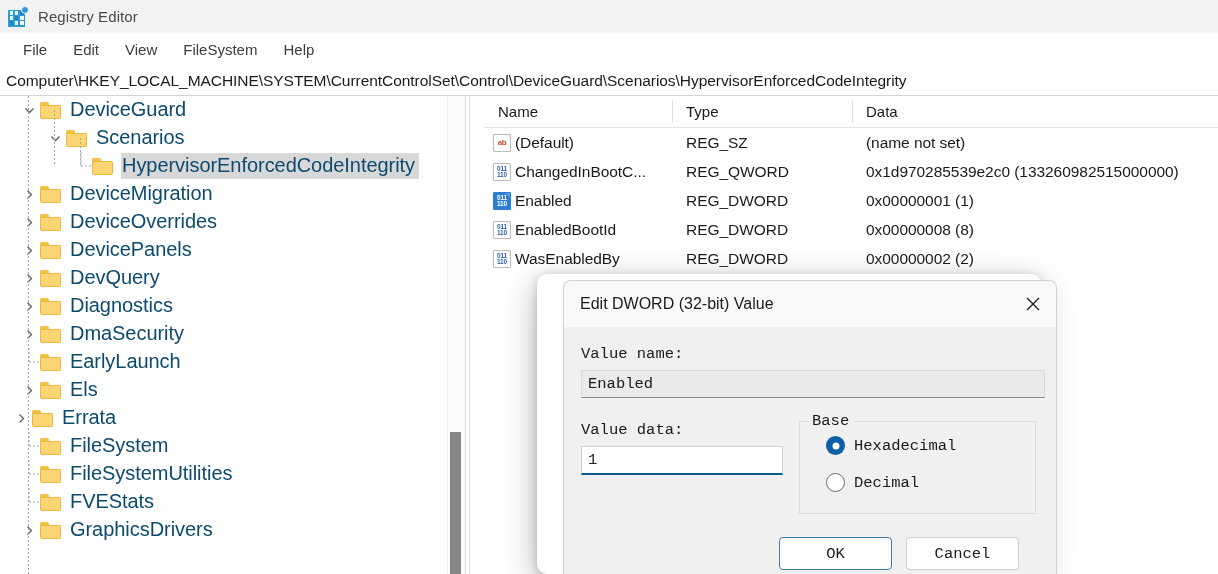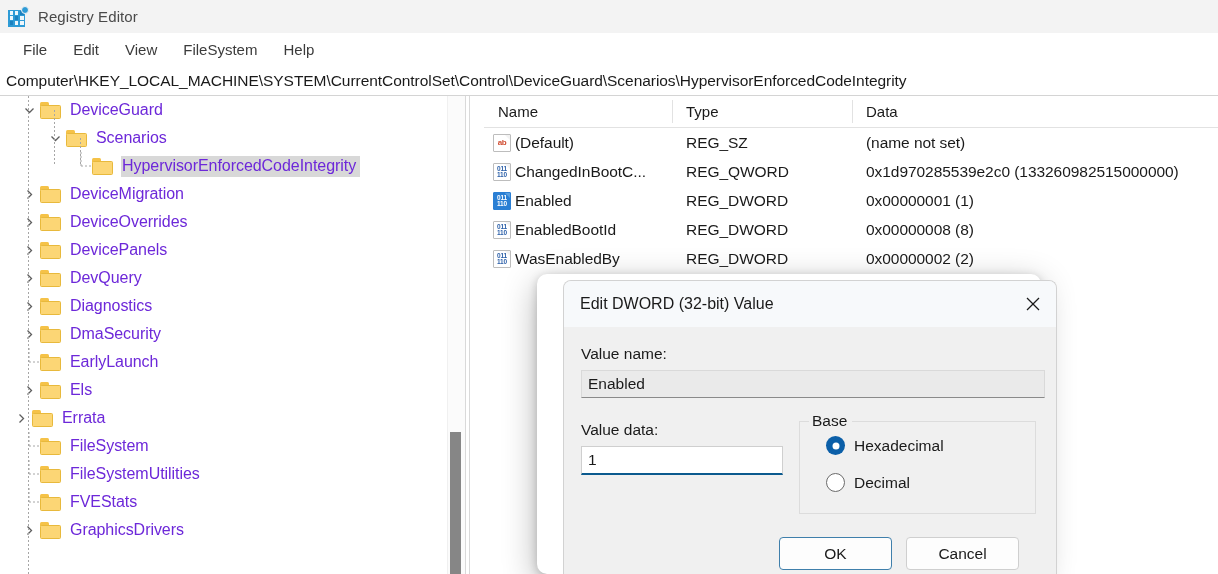--- a/index.html
+++ b/index.html
@@ -190,22 +190,22 @@
   .tnode .folder .body {
     position: absolute;
     left: 0; top: 3px;
     width: 21px; height: 14px;
     background: #fcd675;
     border: 1px solid #e8b93c;
     border-radius: 1.5px;
     box-sizing: border-box;
   }
   .tnode .tlabel {
-    font-size: 16px;
-    color: #6d28d9;
+    font-size: 20px;
+    color: #0c4a6e;
     letter-spacing: -.05px;
     padding: 1px 4px 2px 1px;
   }
   .tnode.selected .tlabel {
     background: #d8d8d8;
   }
   .dotline {
     position: absolute;
     width: 1px;
     background-image: linear-gradient(to bottom, #a6a6a6 50%, rgba(255,255,255,0) 0%);
@@ -350,20 +350,21 @@
     display: flex;
     align-items: center;
     justify-content: center;
     cursor: default;
     border-radius: 0 8px 0 0;
   }
 
   .dlg-body {
     padding: 18px 20px 0 17px;
     box-sizing: border-box;
+    font-family: Liberation Mono, monospace;
   }
   .field-label {
     font-size: 15.5px;
     color: #1a1a1a;
     margin-bottom: 7px;
   }
   .ro-input {
     height: 28px;
     background: #eaeaea;
     border: 1px solid #d9d9d9;

